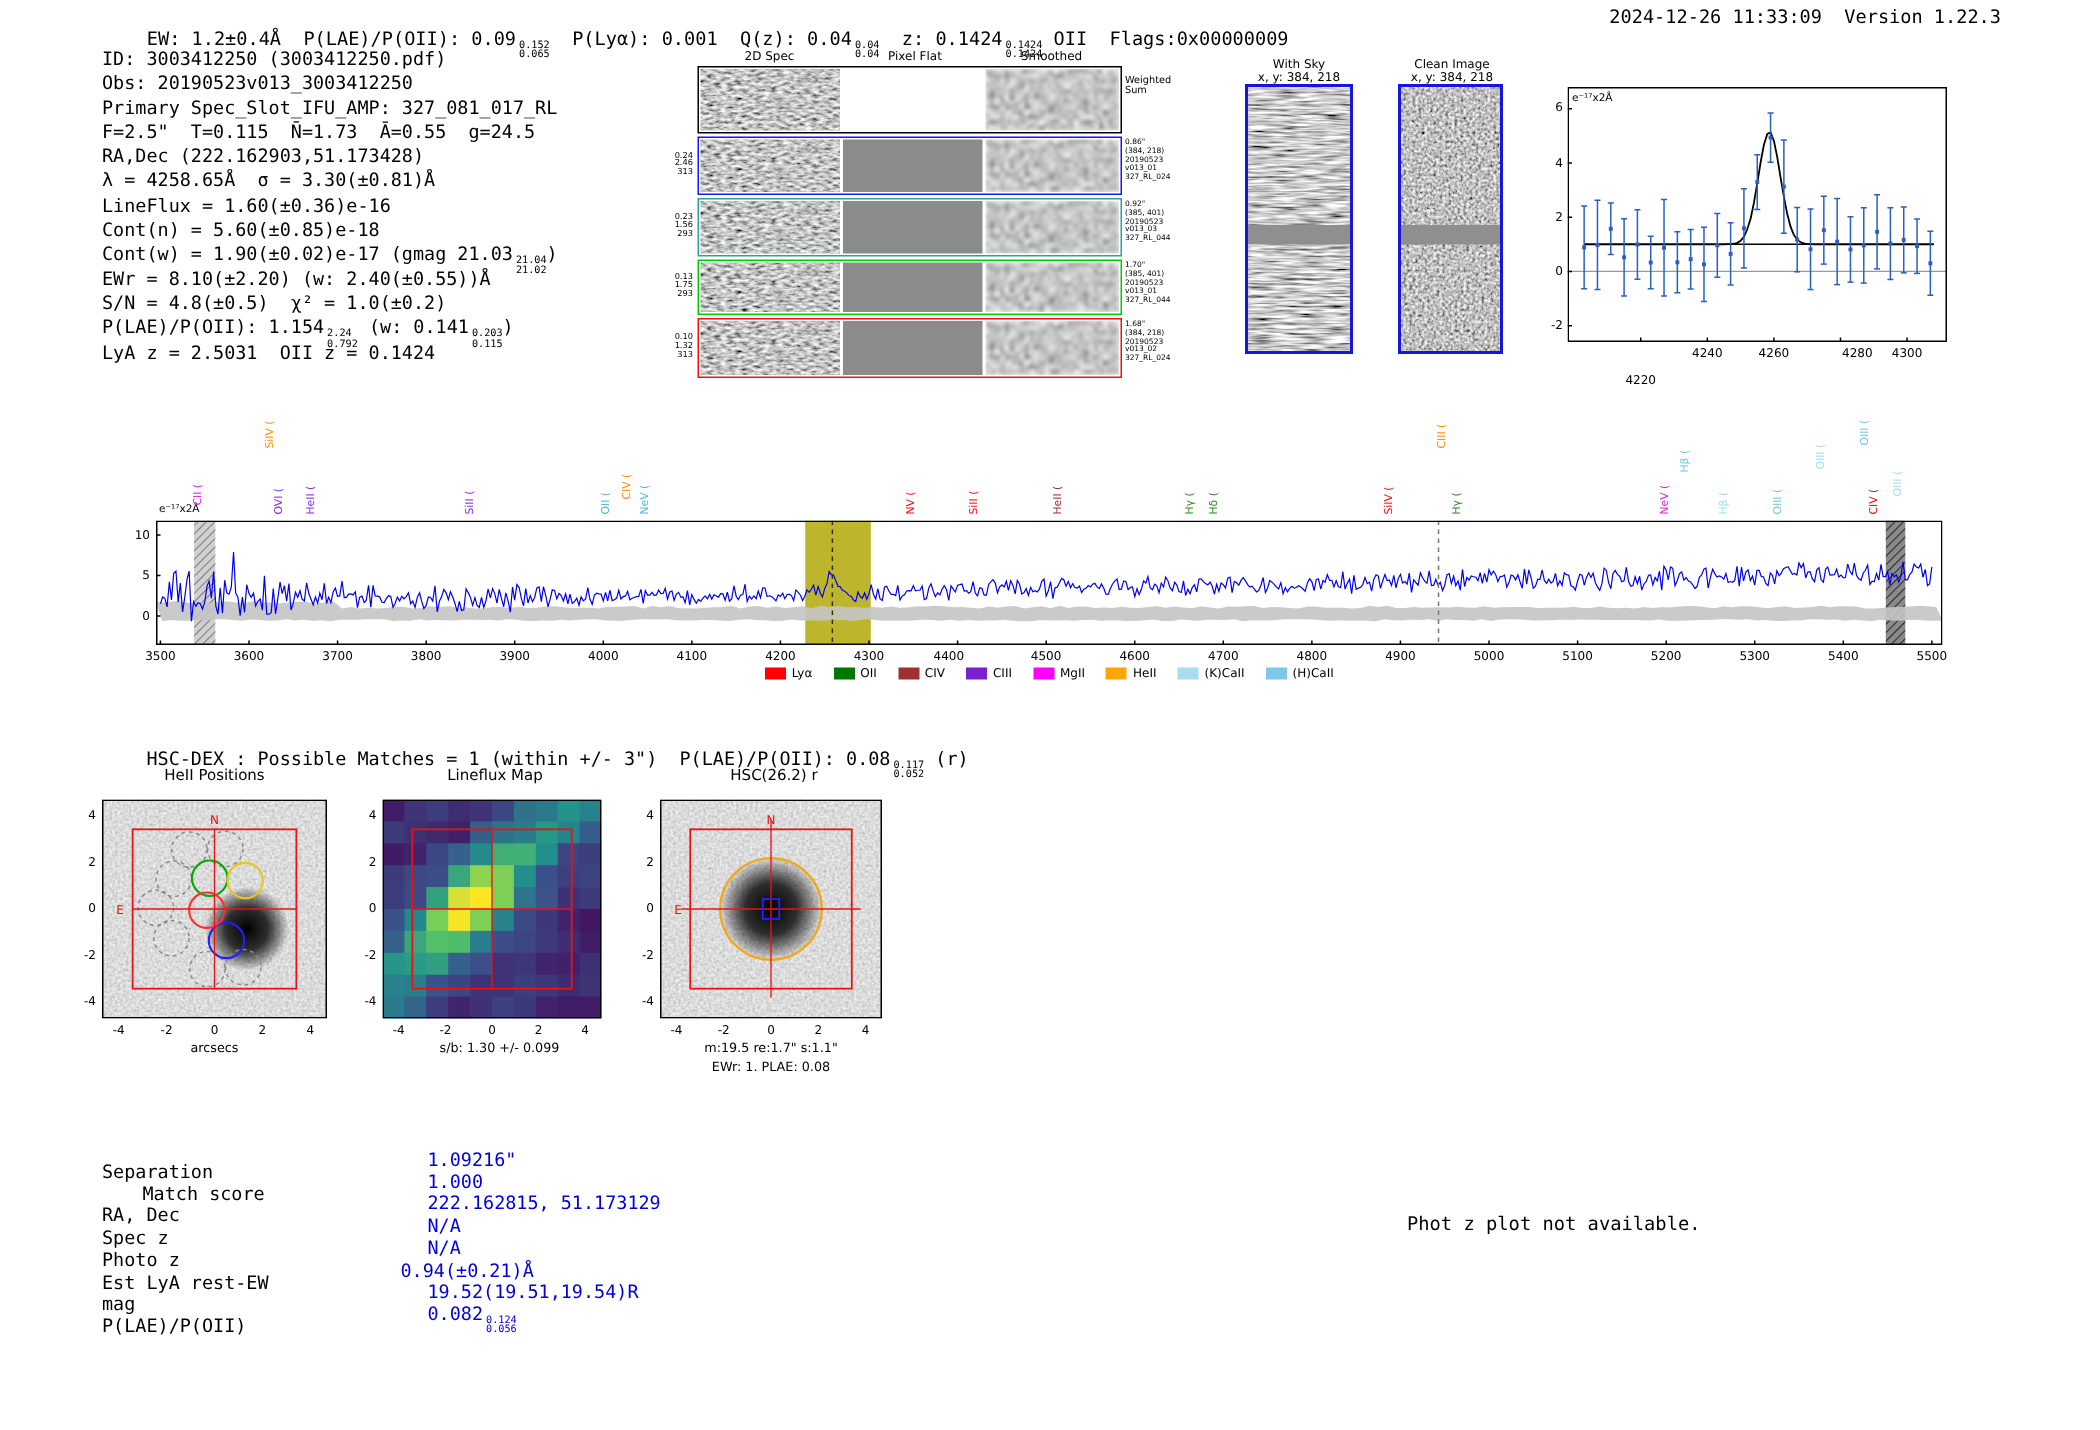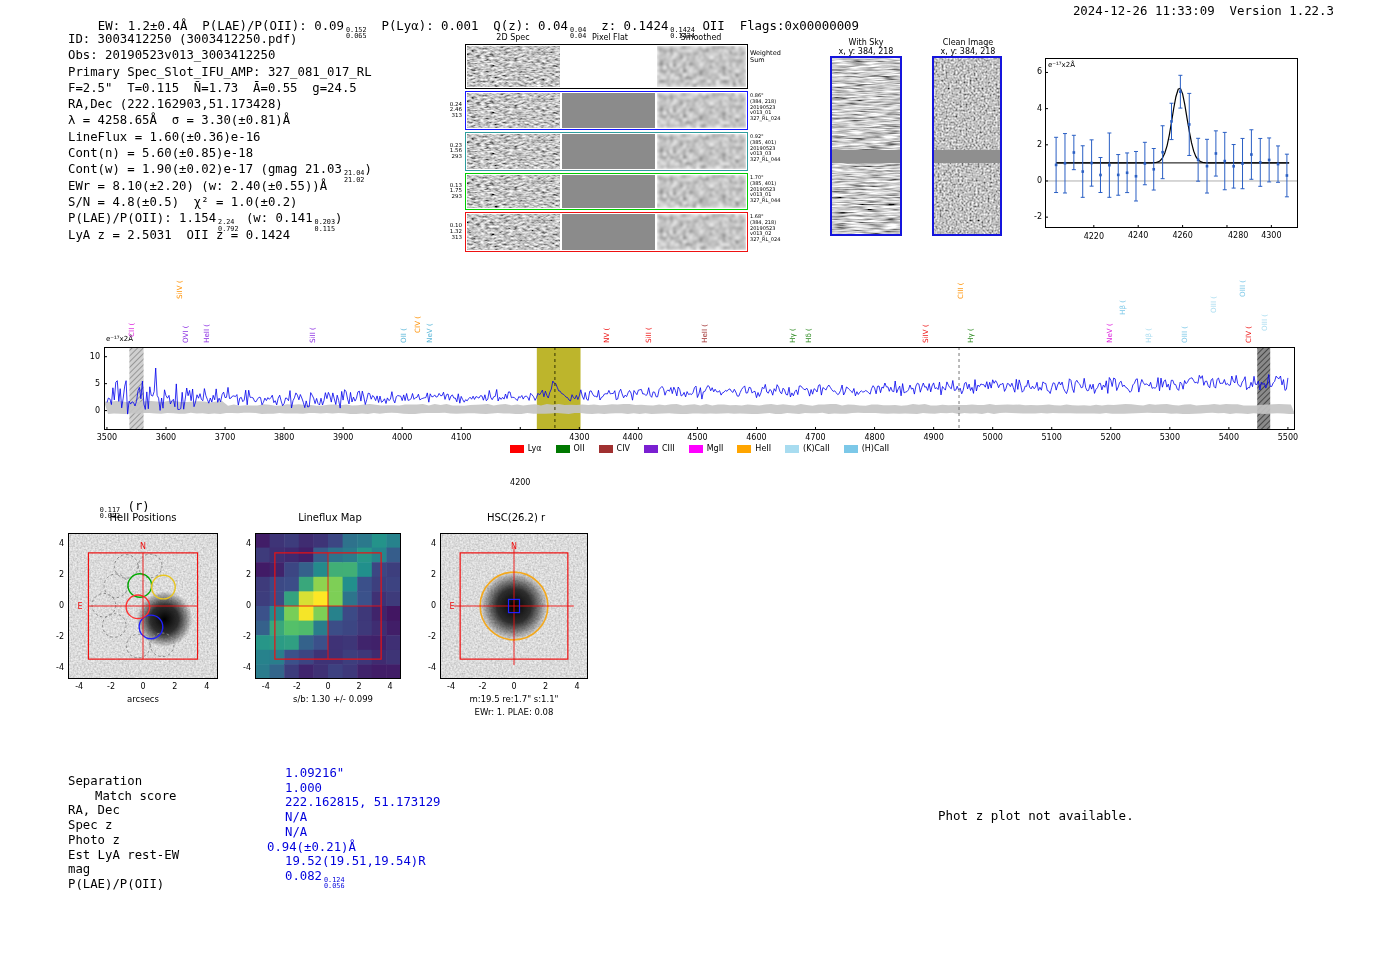--- a/index.html
+++ b/index.html
@@ -334,21 +334,21 @@
         <span class="lsw" style="background: rgb(168, 220, 240);"></span>
         <span>(K)CaII</span>
       </div>
       <div class="litem">
         <span class="lsw" style="background: rgb(124, 200, 232);"></span>
         <span>(H)CaII</span>
       </div>
     </div>
 
   <div class="abs pre" style="left:68px;top:485px;font-size:12.3px;">
-    <span class="stk"><span>0.117</span><span>0.052</span></span><span> (r)</span>
+    <span>HSC-DEX : Possible Matches = 1 (within +/- 3")  P(LAE)/P(OII): 0.08</span><span class="stk"><span>0.117</span><span>0.052</span></span><span> (r)</span>
   </div>
 
   <div class="ptitle" style="left:63px;top:512px;width:160px;">HeII Positions</div>
   <div class="ptitle" style="left:250px;top:512px;width:160px;">Lineflux Map</div>
   <div class="ptitle" style="left:436px;top:512px;width:160px;">HSC(26.2) r</div>
 
   <svg id="fiber-svg" class="abs" style="left:68px;top:533px;" width="150" height="146">
       <rect width="150" height="146" fill="#e2e2e2"></rect>
       <rect width="150" height="146" fill="#999" filter="url(#nzL)" opacity="0.85"></rect>
       <circle cx="96.54255319148936" cy="86.20212765957447" r="28.005319148936174" fill="url(#blobG)"></circle>
@@ -555,38 +555,38 @@
     <div class="abs" style="left: 562px; top: 214px; width: 93px; height: 36px; position: absolute; background: rgb(139, 139, 139);"></div>
     <div class="abs" style="left: 657px; top: 214px; position: absolute;"><svg width="89" height="36">
         <rect width="89" height="36" fill="#888" filter="url(#nzB)"></rect>
       </svg></div>
     <div class="leftnum" style="left: 440px; top: 223px; width: 22px; position: absolute;">
       <div>0.10</div>
       <div>1.32</div>
       <div>313</div>
     </div>
     <div class="ann" style="left: 750px; top: 214px; width: 46px; position: absolute;"><div>1.68"</div><div>(384, 218)</div><div>20190523</div><div>v013_02</div><div>327_RL_024</div></div>
-    <div class="tick" style="left: 1079.82px; top: 232px; width: 28px; text-align: center; position: absolute;">4220</div>
+    <div class="tick" style="left: 1079.82px; top: 249px; width: 28px; text-align: center; position: absolute;">4220</div>
     <div class="tick" style="left: 1124.21px; top: 231px; width: 28px; text-align: center; position: absolute;">4240</div>
     <div class="tick" style="left: 1168.6px; top: 231px; width: 28px; text-align: center; position: absolute;">4260</div>
     <div class="tick" style="left: 1228px; top: 231px; width: 28px; text-align: left; position: absolute;">4280</div>
     <div class="tick" style="left: 1257.37px; top: 231px; width: 28px; text-align: center; position: absolute;">4300</div>
     <div class="tick" style="left: 1022px; top: 212.149px; width: 20px; text-align: right; position: absolute;">-2</div>
     <div class="tick" style="left: 1022px; top: 175.979px; width: 20px; text-align: right; position: absolute;">0</div>
     <div class="tick" style="left: 1022px; top: 139.809px; width: 20px; text-align: right; position: absolute;">2</div>
     <div class="tick" style="left: 1022px; top: 103.638px; width: 20px; text-align: right; position: absolute;">4</div>
     <div class="tick" style="left: 1022px; top: 67.4681px; width: 20px; text-align: right; position: absolute;">6</div>
     <div class="tick" style="left: 90.9524px; top: 433px; width: 32px; text-align: center; position: absolute;">3500</div>
     <div class="tick" style="left: 150px; top: 433px; width: 32px; text-align: center; position: absolute;">3600</div>
     <div class="tick" style="left: 209.049px; top: 433px; width: 32px; text-align: center; position: absolute;">3700</div>
     <div class="tick" style="left: 268.097px; top: 433px; width: 32px; text-align: center; position: absolute;">3800</div>
     <div class="tick" style="left: 327.145px; top: 433px; width: 32px; text-align: center; position: absolute;">3900</div>
     <div class="tick" style="left: 386.193px; top: 433px; width: 32px; text-align: center; position: absolute;">4000</div>
     <div class="tick" style="left: 445.241px; top: 433px; width: 32px; text-align: center; position: absolute;">4100</div>
-    <div class="tick" style="left: 504.289px; top: 433px; width: 32px; text-align: center; position: absolute; margin-top: 45px;">4200</div>
+    <div class="tick" style="left: 504.289px; top: 433px; width: 32px; text-align: center; position: absolute;">4200</div>
     <div class="tick" style="left: 563.337px; top: 433px; width: 32px; text-align: center; position: absolute;">4300</div>
     <div class="tick" style="left: 622.385px; top: 433px; width: 32px; position: absolute;">4400</div>
     <div class="tick" style="left: 681.433px; top: 433px; width: 32px; text-align: center; position: absolute;">4500</div>
     <div class="tick" style="left: 740.481px; top: 433px; width: 32px; text-align: center; position: absolute;">4600</div>
     <div class="tick" style="left: 799.529px; top: 433px; width: 32px; text-align: center; position: absolute;">4700</div>
     <div class="tick" style="left: 858.578px; top: 433px; width: 32px; text-align: center; position: absolute;">4800</div>
     <div class="tick" style="left: 917.626px; top: 433px; width: 32px; text-align: center; position: absolute;">4900</div>
     <div class="tick" style="left: 976.674px; top: 433px; width: 32px; text-align: center; position: absolute;">5000</div>
     <div class="tick" style="left: 1035.72px; top: 433px; width: 32px; text-align: center; position: absolute;">5100</div>
     <div class="tick" style="left: 1094.77px; top: 433px; width: 32px; text-align: center; position: absolute;">5200</div>

